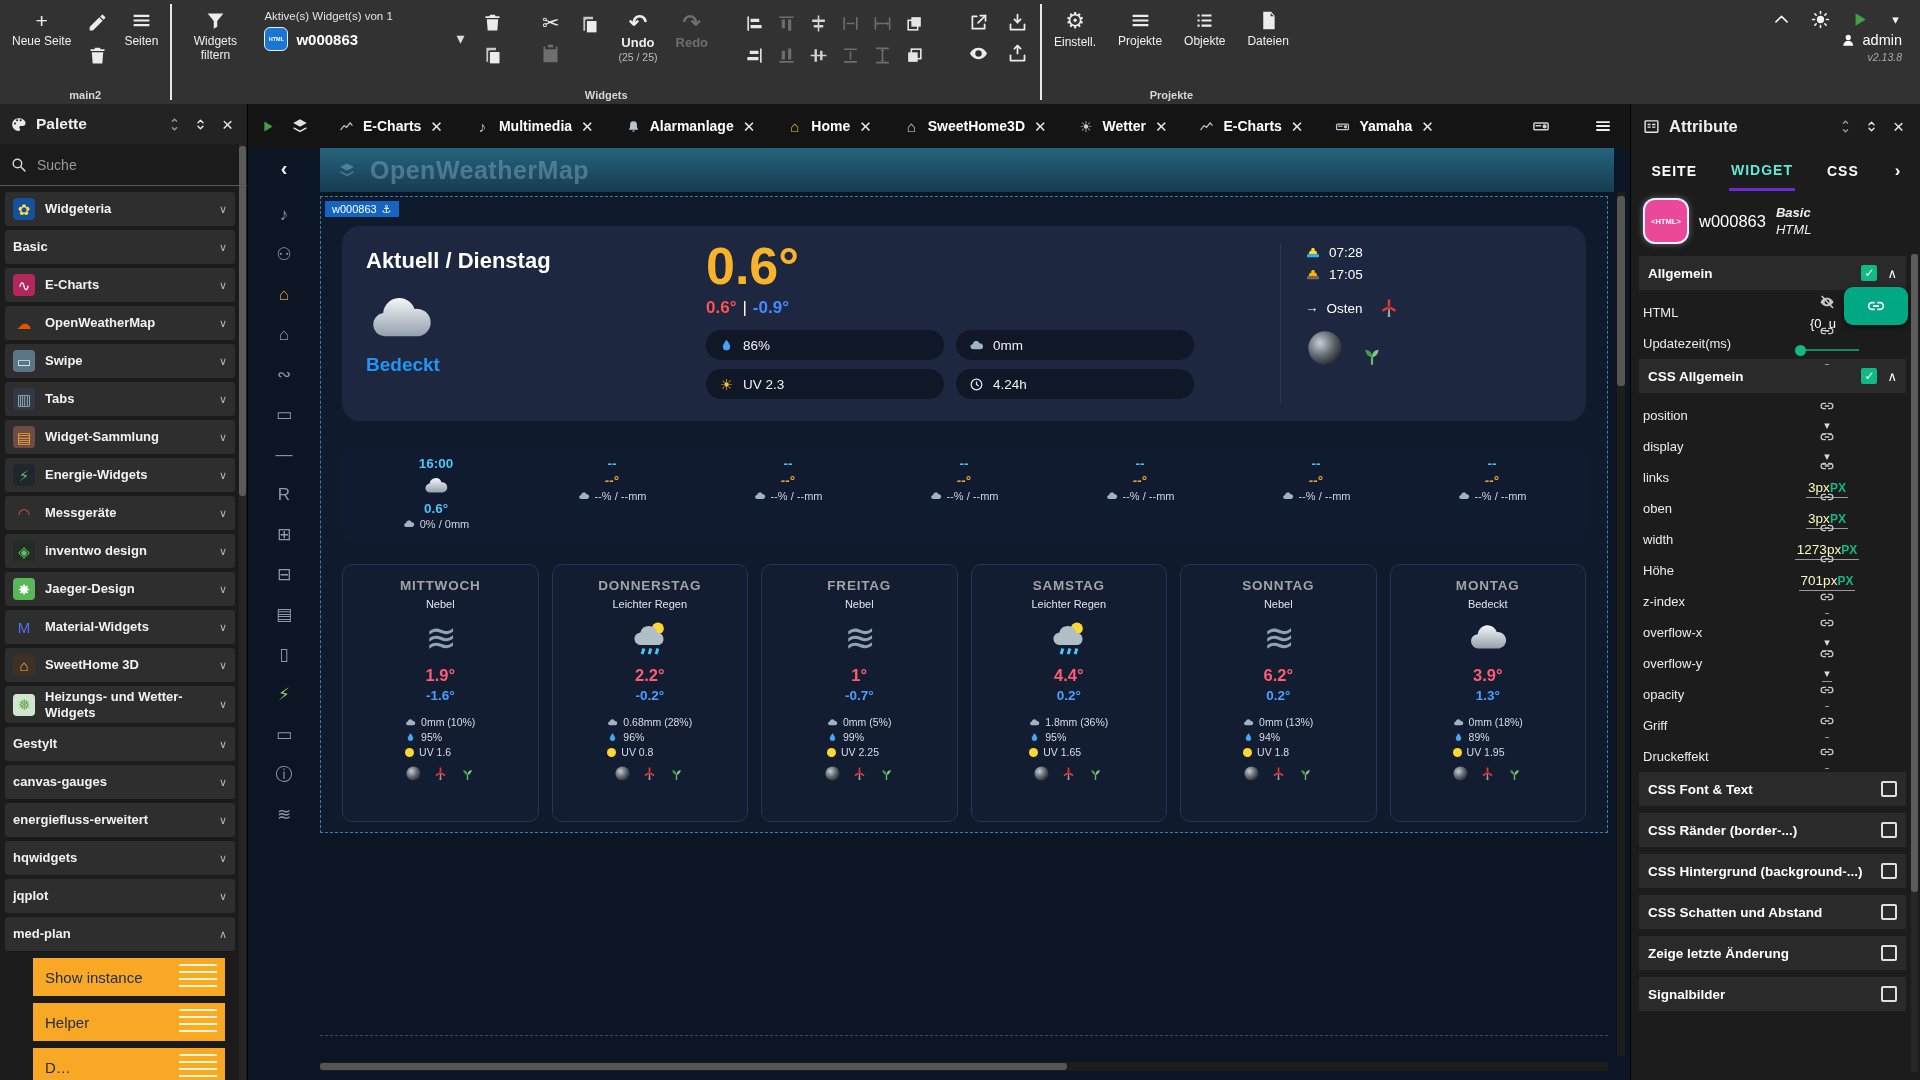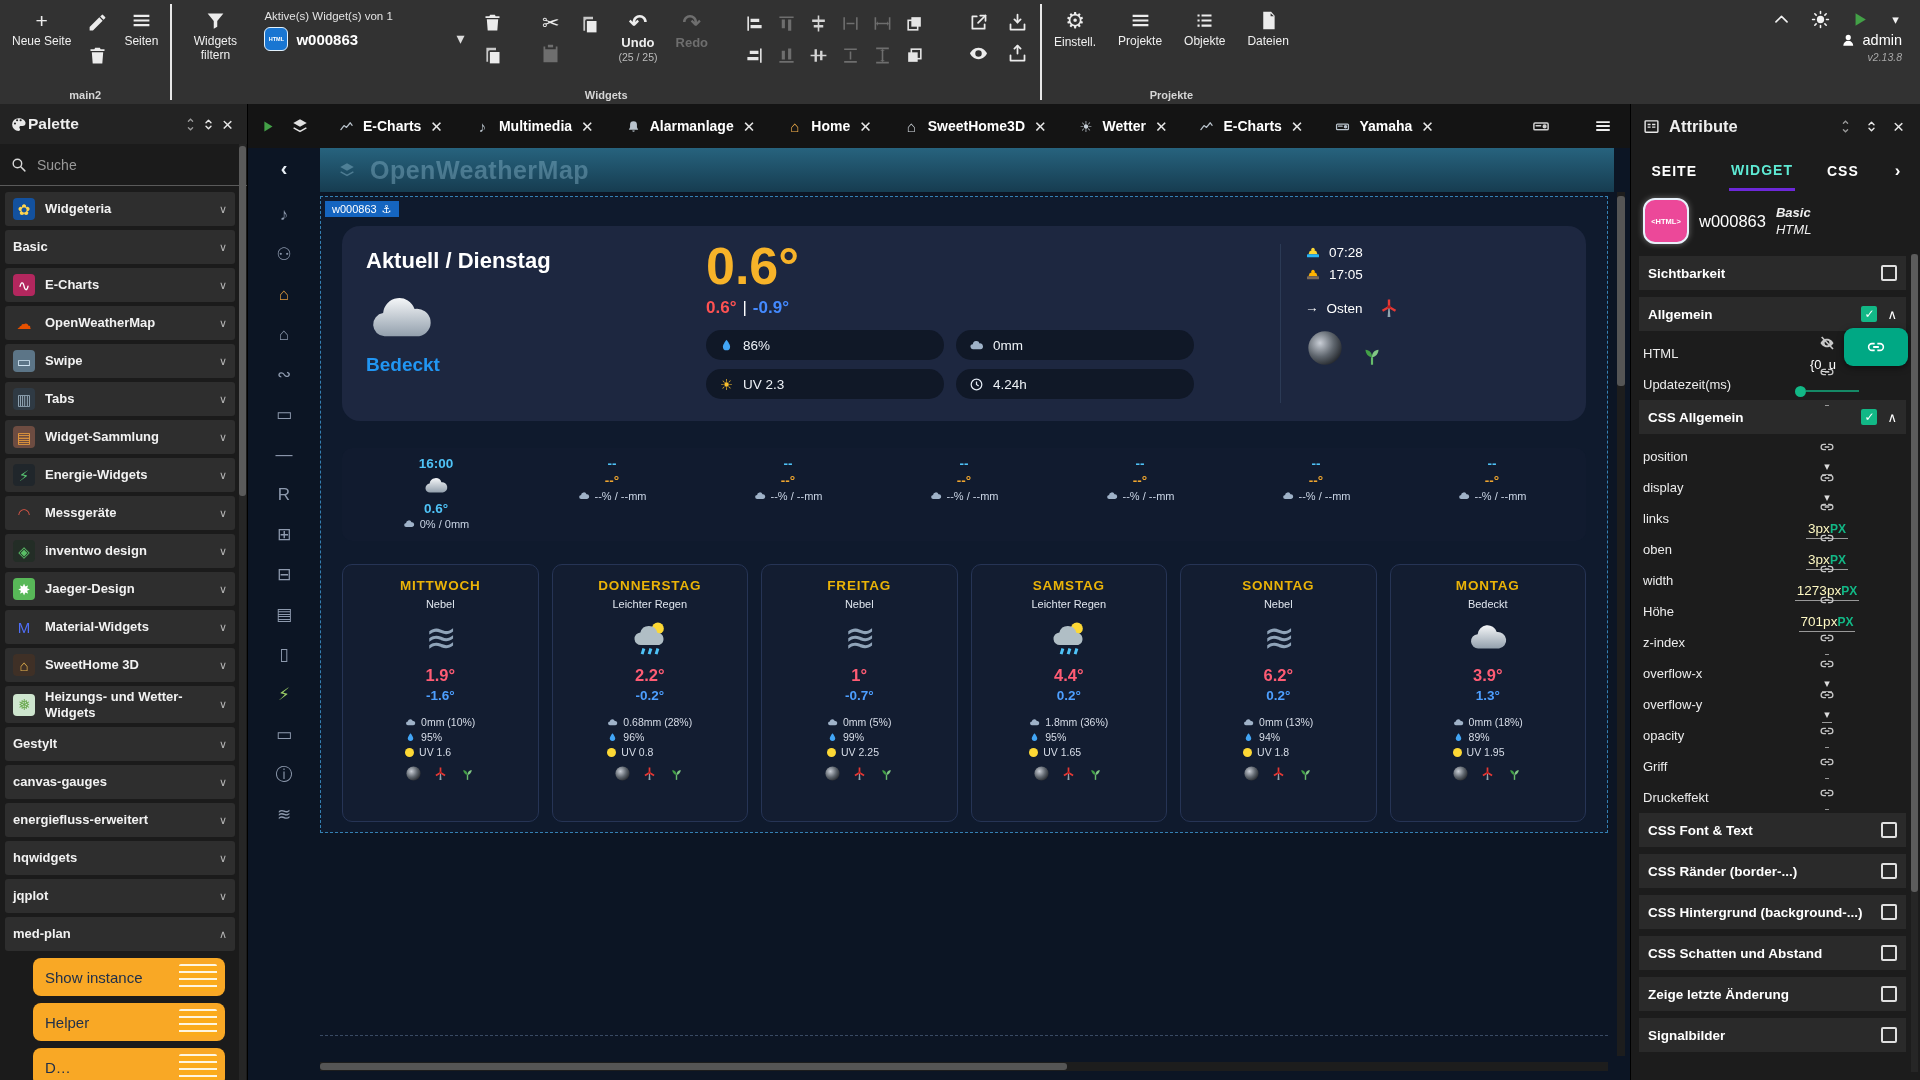--- a/index.html
+++ b/index.html
@@ -38,38 +38,38 @@
   #align-grid .i { font-size:19px; color:#e6e6e6; }
   #user-block { margin-left:auto; display:flex; flex-direction:column; align-items:flex-end;
     padding:10px 18px 4px; gap:3px; }
   #user-block .icons { display:flex; align-items:center; gap:20px; font-size:19px; color:#f2f2f2; }
   #user-block .urow { display:flex; align-items:center; gap:7px; font-size:14.5px; color:#fff; }
   #user-block .ver { font-size:10.5px; font-style:italic; color:#a8a8a8; }
 
   
   #palette { position:absolute; left:0; top:104px; width:248px; height:976px; background:#1b1b1b;
     border-right:1px solid #000; z-index:20; overflow:hidden; }
-  #palette .phead { height:40px; display:flex; align-items:center; gap:1px; padding:16px 10px;
+  #palette .phead { height:40px; display:flex; align-items:center; gap:9px; padding:16px 10px;
     background:#232323; }
   #palette .phead .ttl { font-size:15.5px; font-weight:bold; flex:1; }
   #palette .phead .i { font-size:17px; color:#e8e8e8; }
   #psearch { height:42px; display:flex; align-items:center; gap:10px; padding:0 10px;
     border-bottom:1px solid #5a5a5a; }
   #psearch .i { font-size:17px; color:#d8d8d8; }
   #psearch input { flex:1; background:transparent; border:none; outline:none; color:#eee;
     font-size:14px; font-family:inherit; }
   #psearch input::placeholder { color:#9a9a9a; }
   #plist { padding:6px 12px 0 5px; }
   .prow { min-height:34px; background:#2e2e2e; border-radius:3px; margin-bottom:4px; display:flex;
     align-items:center; gap:10px; padding:3px 8px; cursor:pointer; }
   .prow .pic { width:22px; height:22px; border-radius:4px; display:flex; align-items:center;
     justify-content:center; font-size:15px; flex:none; }
   .prow .plab { flex:1; font-size:13px; font-weight:bold; color:#f2f2f2; line-height:1.2; }
   .prow .pchev { font-size:11px; color:#b5b5b5; }
-  .pwidget { margin:7px 10px 7px 28px; height:38px; background:#f9a825; border-radius:8px;
+  .pwidget { margin:7px 10px 7px 28px; height:38px; background:#f9a825; border-radius:0;
     display:flex; align-items:center; padding:0 8px 0 12px; cursor:pointer; }
   .pwidget .wl { flex:1; font-size:15px; color:#20304a; }
   .pwidget .prev { width:38px; height:27px; border-radius:2px; background:#fbc02d;
     background-image:repeating-linear-gradient(180deg,rgba(255,255,255,.85) 0 2px,rgba(251,140,0,.4) 2px 7px); }
   #pscroll { position:absolute; right:1px; top:40px; bottom:0; width:7px; background:#262626; }
   #pscroll .thumb { position:absolute; top:2px; width:100%; height:350px; background:#5a5a5a; border-radius:3px; }
 
   
   #tabbar { position:absolute; left:248px; top:104px; width:1382px; height:44px; background:#141414;
     display:flex; align-items:center; padding:0 12px; z-index:20; }
@@ -132,21 +132,21 @@
   .hcol .hicon { font-size:24px; line-height:1; }
   .hcol .htemp { font-size:13.5px; font-weight:bold; }
   .hcol .htemp.blue { color:#4fc3f7; } .hcol .htemp.orange { color:#f0a62f; }
   .hcol .hp { font-size:11px; color:#c9d4e4; display:flex; gap:5px; align-items:center; }
   .hcol .hp .i { font-size:12px; }
 
   
   #wdays { position:absolute; left:21px; right:21px; top:367px; height:258px; display:flex; gap:13px; }
   .dcard { flex:1; background:#131d31; border:1px solid #263455; border-radius:10px; display:flex;
     flex-direction:column; align-items:center; padding-top:13px; }
-  .dcard .dn { font-size:13.5px; font-weight:bold; color:#eab308; letter-spacing:.8px; }
+  .dcard .dn { font-size:13.5px; font-weight:bold; color:#a3a3a3; letter-spacing:.8px; }
   .dcard .dc { font-size:11px; color:#e0e6ef; margin-top:5px; }
   .dcard .dicon { height:52px; display:flex; align-items:center; font-size:38px; margin-top:2px; }
   .dcard .dicon .fogg { color:#8fa3b8; letter-spacing:-2px; }
   .dcard .dhi { font-size:16.5px; font-weight:bold; color:#ff5c74; margin-top:2px; }
   .dcard .dlo { font-size:13.5px; font-weight:bold; color:#4d9fff; margin-top:3px; }
   .dcard .ddet { margin-top:13px; display:flex; flex-direction:column; gap:3px; align-items:flex-start; }
   .dline { font-size:10.5px; color:#d7dde8; display:flex; align-items:center; gap:5px; }
   .dline .i { font-size:11px; }
   .uvdot { width:9px; height:9px; border-radius:50%; background:#fdd835; display:inline-block; }
   .dcard .dicons { display:flex; gap:10px; margin-top:7px; align-items:center; }
@@ -1369,24 +1369,20 @@
   <div id="attr-widget">
     <span class="wbig">&lt;HTML&gt;</span>
     <span class="wid">w000863</span>
     <span class="wmeta">
       <span class="b">Basic</span>
       <span class="t">HTML</span>
     </span>
   </div>
   <div id="attr-sections">
       <div class="asec">
-        <span class="sl">Sichtbarkeit</span>
-        <span class="cb"></span>
-      </div>
-      <div class="asec">
         <span class="sl">Allgemein</span>
         <span class="cb on">✓</span>
         <span class="chev g">∧</span>
       </div>
       <div class="arow">
         <span class="al">HTML</span>
         <span class="actrl">
           <span class="i ch">
             <svg viewBox="0 0 24 24" fill="currentColor" xmlns="http://www.w3.org/2000/svg">
               <path d="M12 5.5C6.8 5.5 3.3 9.7 2.3 12c1 2.3 4.5 6.5 9.7 6.5s8.7-4.2 9.7-6.5c-1-2.3-4.5-6.5-9.7-6.5zm0 10.2a3.7 3.7 0 1 1 0-7.4 3.7 3.7 0 0 1 0 7.4z"></path>

